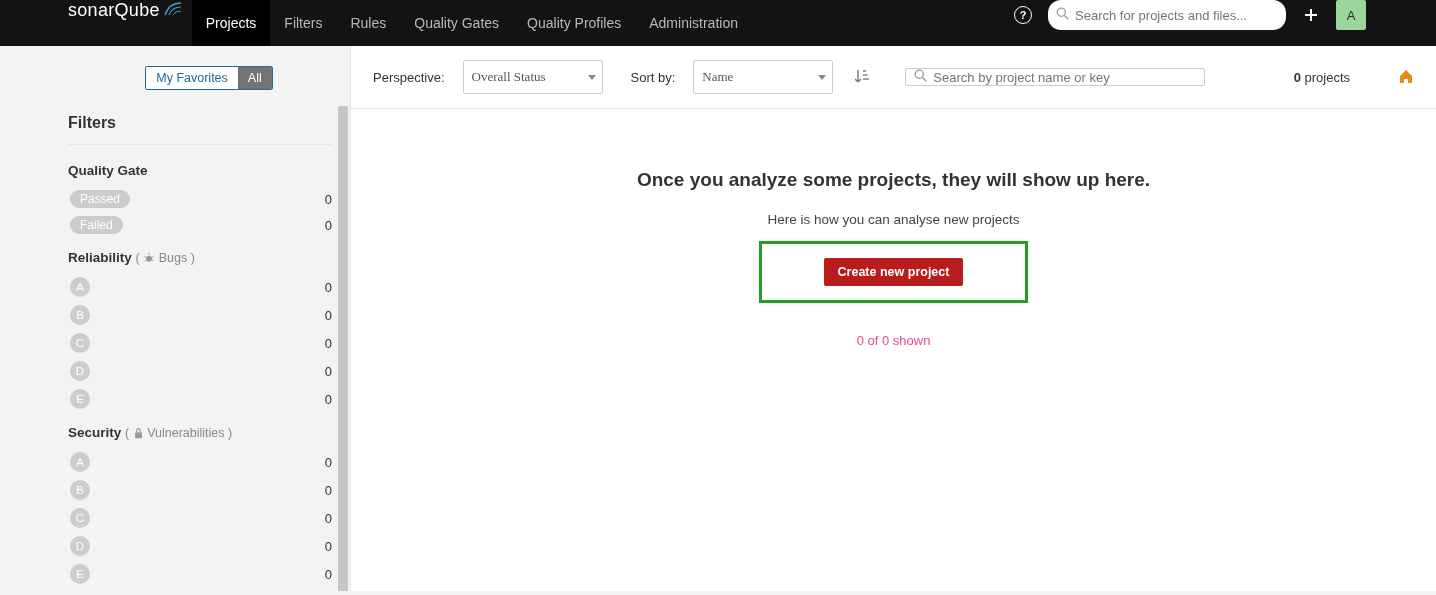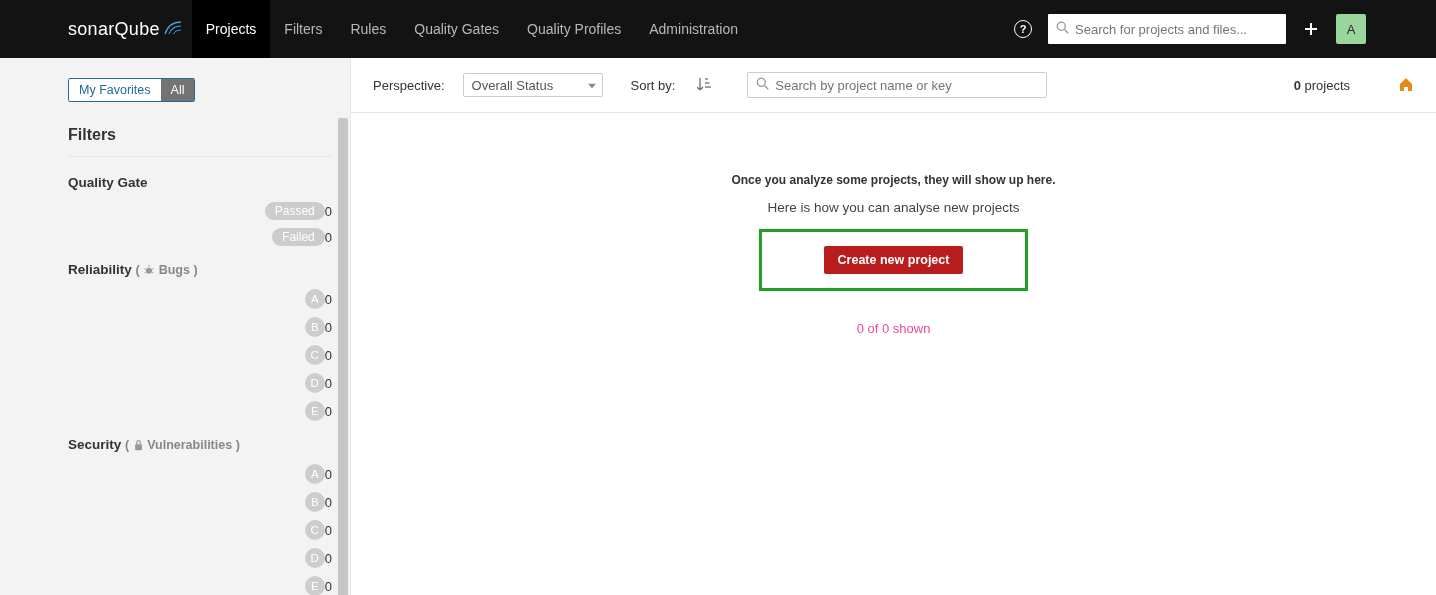--- a/index.html
+++ b/index.html
@@ -1,69 +1,69 @@
 <!DOCTYPE html>
 <html><head>
 <meta charset="utf-8">
 <style>
   * { box-sizing: border-box; margin: 0; padding: 0; }
   body { font-family: -apple-system, BlinkMacSystemFont, "Segoe UI", Helvetica, Arial, sans-serif; background: #f3f3f3; color: #333; font-size: 13px; }
 
   
-  .topnav { background: #131313; height: 58px; display: flex; align-items: center; padding: 0 0 0 68px; }
+  .topnav { background: #131313; height: 46px; display: flex; align-items: flex-start; padding: 0 0 0 68px; }
   .logo { color: #fff; font-size: 18px; font-weight: 400; letter-spacing: 0.3px; display: flex; align-items: center; margin-right: 10px; }
   .logo .q { font-weight: 300; }
   .logo-waves { margin-left: 4px; }
   .nav-items { display: flex; align-items: stretch; height: 100%; }
   .nav-item { color: #b8b8b8; padding: 0 14px; display: flex; align-items: center; font-size: 14px; cursor: pointer; }
   .nav-item.active { background: #000; color: #fff; }
   .nav-right { margin-left: auto; display: flex; align-items: center; padding-right: 70px; gap: 10px; }
   .help-icon { color: #fff; width: 18px; height: 18px; border: 1.5px solid #fff; border-radius: 50%; display: flex; align-items: center; justify-content: center; font-size: 11px; font-weight: bold; cursor: pointer; margin-right: 6px;}
-  .search-global { background: #fff; height: 30px; width: 238px; border-radius: 1px; display: flex; align-items: center; padding: 0 8px; }
+  .search-global { background: #fff; height: 30px; width: 238px; border-radius: 13px; display: flex; align-items: center; padding: 0 8px; }
   .search-global input { border: none; outline: none; font-size: 13px; width: 100%; color: #555; }
   .plus-btn { width: 30px; height: 30px; color: #fff; display: flex; align-items: center; justify-content: center; font-size: 20px; cursor: pointer; }
   .avatar { width: 30px; height: 30px; background: #9ad69c; color: #2b2b2b; display: flex; align-items: center; justify-content: center; border-radius: 2px; font-size: 13px; font-weight: 500; cursor: pointer; }
 
   
   .layout { display: flex; }
   .sidebar { width: 350px; padding: 12px 0 0 0; position: relative; }
   .sidebar-inner { padding: 0 0 0 68px; }
   .scroll-thumb { position:absolute; right:2px; top:60px; width:10px; height:490px; background:#c6c6c6; border-radius:2px; }
   .main { flex: 1; background: #fff; border-left: 1px solid #e6e6e6; min-height: 545px; }
 
-  .toggle-row { display:flex; justify-content:flex-start; margin: 8px 0 24px 0; }
+  .toggle-row { display:flex; justify-content:center; margin: 8px 0 24px 0; }
   .toggle { display: inline-flex; border: 1px solid #236a97; border-radius: 2px; overflow: hidden; font-size: 12.5px;}
   .toggle .opt { padding: 4px 10px; cursor: pointer; background:#fff; color:#236a97; }
   .toggle .opt.active { background: #737373; color: #fff; }
 
   .filters-hdr { font-weight: 600; font-size: 16px; color:#333; padding: 0 0 12px 0; border-bottom: 1px solid #e6e6e6; margin-right: 18px; margin-bottom: 18px;}
   .facet-title { font-weight: 600; font-size: 13.5px; color: #333; margin: 14px 0 10px 0; }
-  .facet-title .sub { color: #888; font-weight: 700; font-size: 12.5px; }
+  .facet-title .sub { color: #888; font-weight: 400; font-size: 12.5px; }
   .facet-title .sub svg { vertical-align: -2px; }
 
-  .chip-row, .grade-row { display:flex; align-items:center; justify-content:flex-end; padding: 2px 18px 2px 2px; margin-bottom:4px; cursor:pointer;}
+  .chip-row, .grade-row { display:flex; align-items:center; justify-content:space-between; padding: 2px 18px 2px 2px; margin-bottom:4px; cursor:pointer;}
   .chip { background:#ccc; color:#fff; border-radius: 11px; padding: 2px 10px; font-size: 12px; display:inline-block; }
   .count { color:#333; font-size: 13px; }
 
   .grade { width: 20px; height:20px; border-radius:50%; background:#cdcdcd; color:#fff; font-size:11.5px; display:flex; align-items:center; justify-content:center; font-weight:500;}
 
   
   .toolbar { display:flex; align-items:center; padding: 14px 22px; border-bottom:1px solid #e6e6e6; gap: 18px; justify-content: space-between; }
   .tb-label { font-size: 13px; color:#333; }
-  .select { border:1px solid #ccc; background:#fff; height:24px; display:inline-flex; align-items:center; padding: 0 22px 0 8px; font-size:13px; color:#555; position:relative; min-width:140px; cursor:pointer; border-radius:2px;}
+  .select { border:1px solid #ccc; background:#fff; height:34px; display:inline-flex; align-items:center; padding: 0 22px 0 8px; font-size:13px; color:#555; position:relative; min-width:140px; cursor:pointer; border-radius:2px;font-family:Liberation Serif, serif;}
   .select .caret { position:absolute; right:6px; top:50%; transform:translateY(-50%); }
   .sort-icon { color:#777; cursor:pointer; padding: 0 4px;}
-  .proj-search { border:1px solid #ccc; height:26px; display:flex; align-items:center; padding:0 8px; width: 300px; border-radius:2px; margin-left: 14px;}
+  .proj-search { border:1px solid #ccc; height:18px; display:flex; align-items:center; padding:0 8px; width: 300px; border-radius:2px; margin-left: 14px;}
   .proj-search input { border:none; outline:none; font-size:13px; width:100%; color:#555;}
   .proj-count { margin-left:auto; font-size:13px; color:#333; }
   .home-icon { color:#e88a1a; cursor:pointer; margin-left: 30px; }
 
   
   .empty { text-align:center; padding: 60px 20px 20px 20px; }
-  .empty-h { font-weight:700; font-size:12px; color:#333; margin-bottom: 13px; }
+  .empty-h { font-weight:700; font-size:19px; color:#333; margin-bottom: 21px; }
   .empty-sub { font-size: 13.5px; color:#444; margin-bottom: 14px; }
   .cta-wrap { border: 3px solid #21a122; display:inline-block; padding: 14px 62px; margin-bottom: 30px;}
   .cta { background:#b91c1c; color:#fff; border:none; padding: 7px 14px; font-size:12.5px; font-weight:600; cursor:pointer; border-radius:2px;}
   .shown-txt { font-size:13px; color:#ec4899; }
 
   .search-svg { color:#999; margin-right:6px; flex-shrink:0;}
 </style>
 </head>
 <body>
 
@@ -202,20 +202,26 @@
     <div class="toolbar">
       <span class="tb-label">Perspective:</span>
       <div class="select">
         <span>Overall Status</span>
         <span class="caret"><svg width="8" height="6" viewBox="0 0 8 6">
               <path d="M0 0 L4 5 L8 0" fill="#888"></path>
             </svg></span>
       </div>
 
       <span class="tb-label" style="margin-left:10px">Sort by:</span>
+      <div class="select">
+        <span>Name</span>
+        <span class="caret"><svg width="8" height="6" viewBox="0 0 8 6">
+              <path d="M0 0 L4 5 L8 0" fill="#888"></path>
+            </svg></span>
+      </div>
       <span class="sort-icon">
         <svg width="14" height="16" viewBox="0 0 14 16">
             <path d="M3 14 V2 M3 14 L0 11 M3 14 L6 11" stroke="#777" stroke-width="1.4" fill="none"></path>
             <line x1="8" y1="3" x2="11" y2="3" stroke="#777" stroke-width="1.4"></line>
             <line x1="8" y1="7" x2="12.5" y2="7" stroke="#777" stroke-width="1.4"></line>
             <line x1="8" y1="11" x2="14" y2="11" stroke="#777" stroke-width="1.4"></line>
           </svg>
       </span>
 
       <div class="proj-search">

